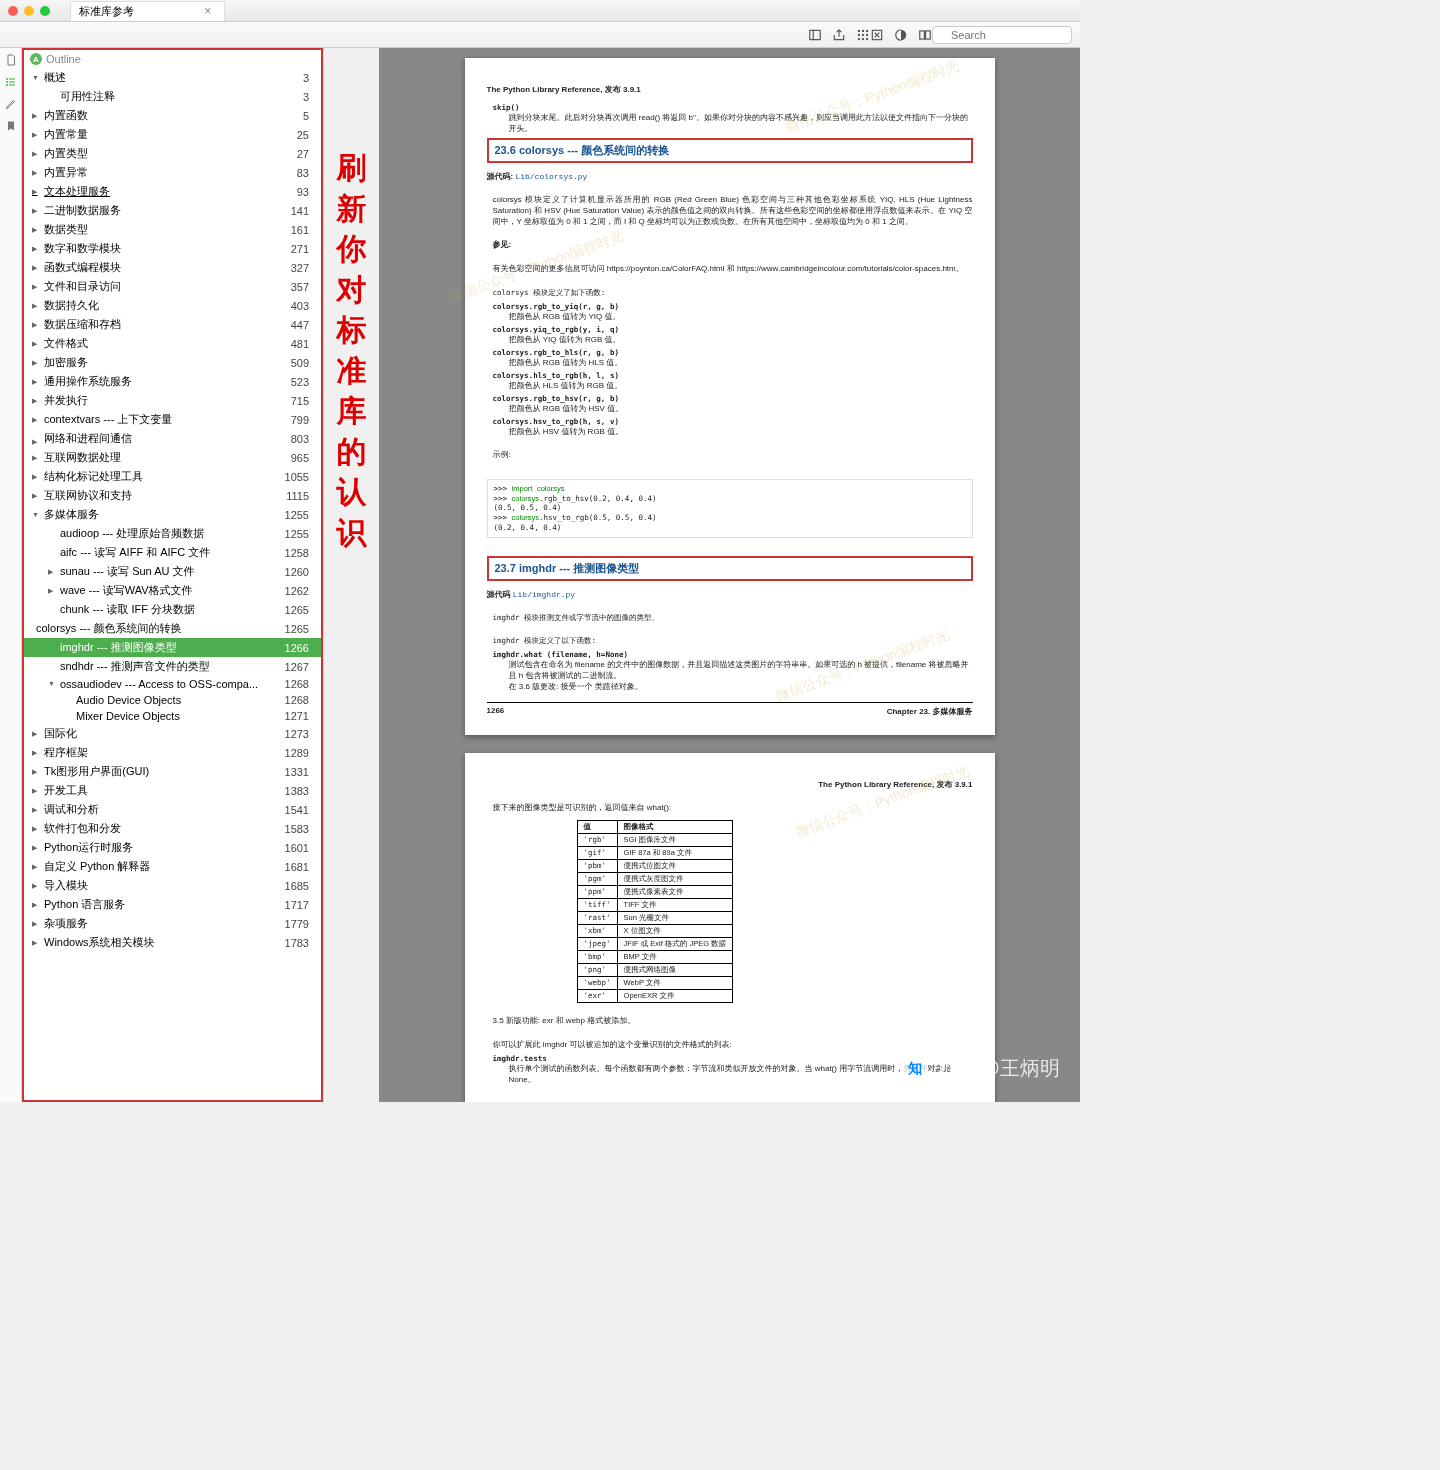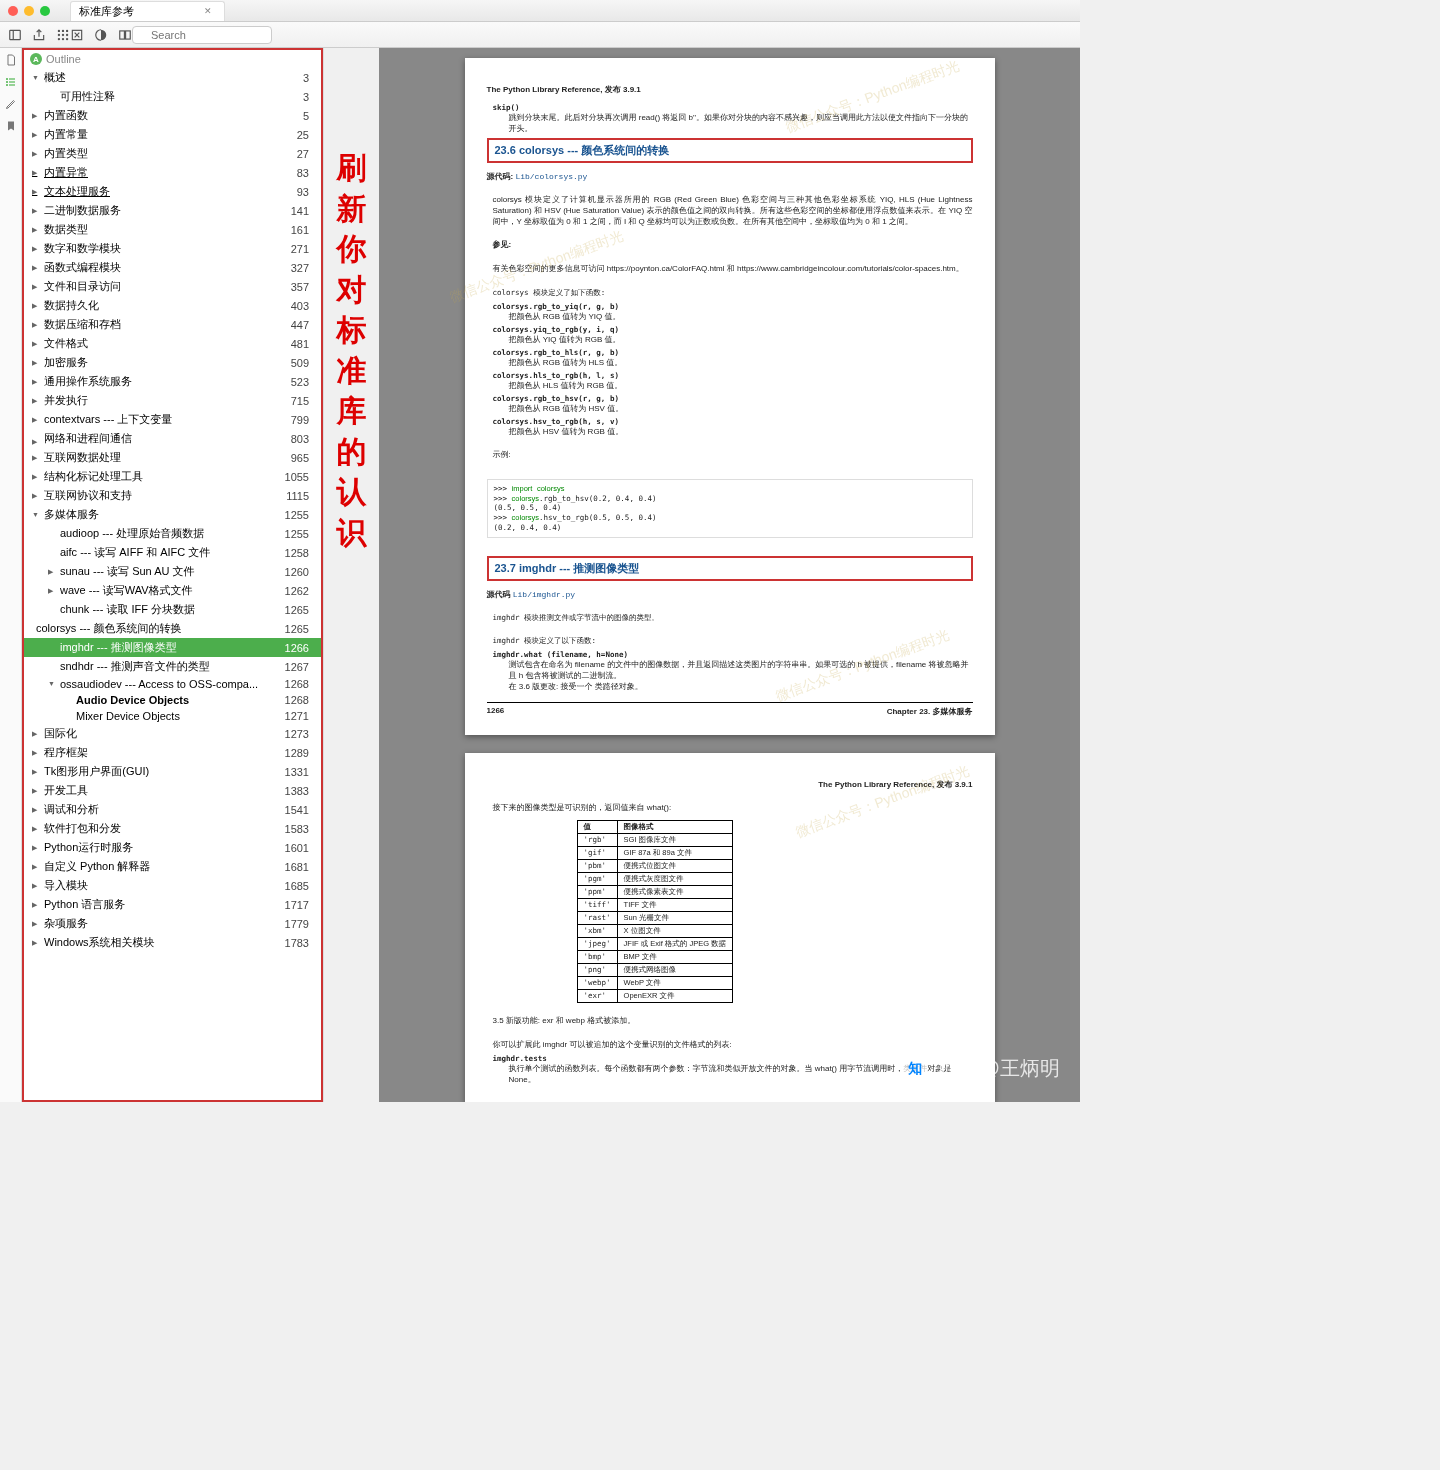--- a/index.html
+++ b/index.html
@@ -5,21 +5,21 @@
 * { margin:0; padding:0; box-sizing:border-box; font-family:-apple-system,"Helvetica Neue",Arial,sans-serif; }
 body { background:#f0f0f0; width:1080px; height:1102px; overflow:hidden; position:relative; }
 
 .titlebar { height:22px; background:linear-gradient(#f6f6f6,#e8e8e8); border-bottom:1px solid #ccc; display:flex; align-items:center; padding:0 8px; }
 .traffic { display:flex; gap:6px; }
 .dot { width:10px; height:10px; border-radius:50%; }
 .dot.r{background:#ff5f57;} .dot.y{background:#febc2e;} .dot.g{background:#28c840;}
 .tab { margin-left:20px; font-size:11px; background:#fff; border:1px solid #ddd; border-bottom:none; padding:2px 12px 2px 8px; border-radius:3px 3px 0 0; display:flex; align-items:center; gap:70px;}
 .tab-x{color:#888;font-size:9px;}
 
-.toolbar { height:26px; background:linear-gradient(#fafafa,#f0f0f0); border-bottom:1px solid #ccc; display:flex; align-items:center; padding:11px 8px; justify-content:flex-start;}
+.toolbar { height:26px; background:linear-gradient(#fafafa,#f0f0f0); border-bottom:1px solid #ccc; display:flex; align-items:center; padding:11px 8px; justify-content:flex-end;}
 .tb-left,.tb-center,.tb-right{display:flex;align-items:center;gap:10px;}
 .tb-ico{width:14px;height:14px;color:#555;}
 .search{background:#fff;border:1px solid #ccc;border-radius:4px;font-size:11px;padding:2px 6px 2px 18px;width:140px;color:#888;background-image:none;position:relative;}
 .search-wrap{position:relative;}
 .search-wrap svg{position:absolute;left:4px;top:3px;width:10px;height:10px;color:#888;}
 
 .workspace{display:flex;height:calc(100% - 48px);}
 .rail{width:22px;background:#fafafa;border-right:1px solid #ddd;display:flex;flex-direction:column;align-items:center;padding-top:6px;gap:10px;}
 .rail svg{width:12px;height:12px;color:#777;}
 
@@ -179,21 +179,21 @@
             <span class="pg">25</span>
           </div>
           <div class="tree-row">
             <div class="tree-lbl" style="padding-left: 8px;">
               <span class="tri" style="font-size: 7px;">▶</span>
               <span>内置类型</span>
             </div>
             <span class="pg">27</span>
           </div>
           <div class="tree-row">
-            <div class="tree-lbl" style="padding-left: 8px; text-decoration: underline;">
+            <div class="tree-lbl" style="padding-left: 8px;">
               <span class="tri" style="font-size: 7px;">▶</span>
               <span>内置异常</span>
             </div>
             <span class="pg">83</span>
           </div>
           <div class="tree-row">
             <div class="tree-lbl" style="padding-left: 8px; text-decoration: underline;">
               <span class="tri" style="font-size: 7px;">▶</span>
               <span>文本处理服务</span>
             </div>
@@ -375,21 +375,21 @@
             <span class="pg">1267</span>
           </div>
           <div class="tree-row">
             <div class="tree-lbl" style="padding-left: 24px;">
               <span class="tri" style="font-size: 7px;">▼</span>
               <span>ossaudiodev --- Access to OSS-compa...</span>
             </div>
             <span class="pg">1268</span>
           </div>
           <div class="tree-row">
-            <div class="tree-lbl" style="padding-left: 40px; font-weight: bold;">
+            <div class="tree-lbl" style="padding-left: 40px;">
               <span class="tri" style="font-size: 7px;"></span>
               <span>Audio Device Objects</span>
             </div>
             <span class="pg">1268</span>
           </div>
           <div class="tree-row">
             <div class="tree-lbl" style="padding-left: 40px;">
               <span class="tri" style="font-size: 7px;"></span>
               <span>Mixer Device Objects</span>
             </div>

